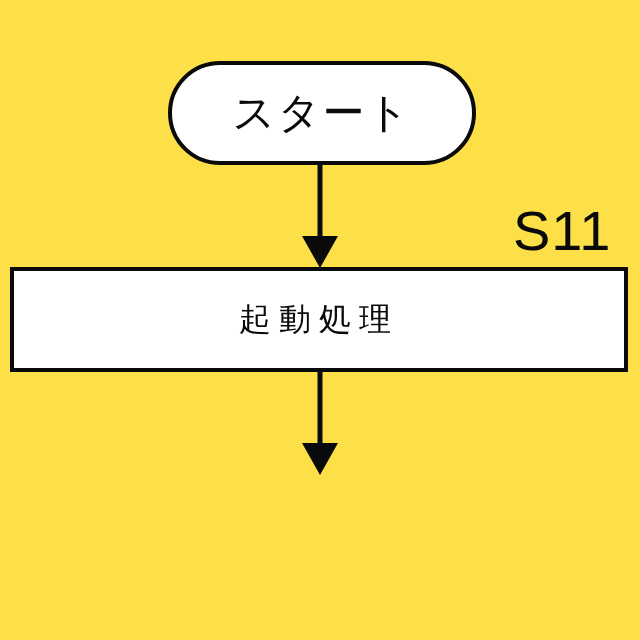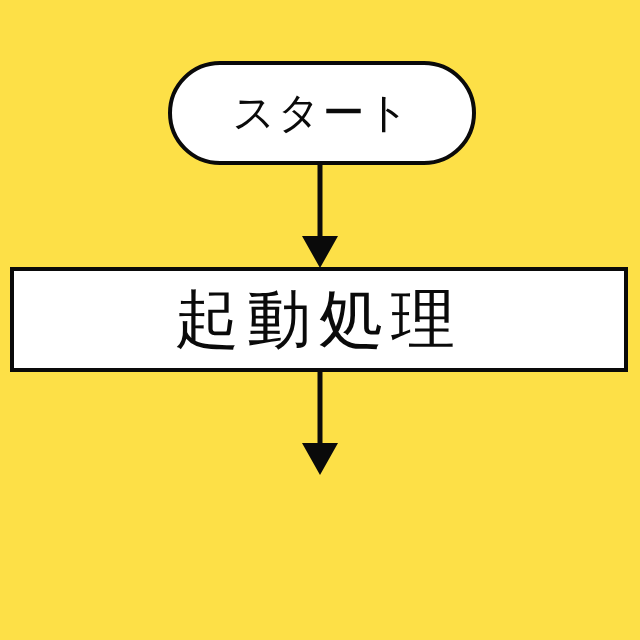--- a/index.html
+++ b/index.html
@@ -41,21 +41,21 @@
     top: 473px;
     width: 310px;
     height: 107px;
   }
   .process {
     left: 10px;
     top: 267px;
     width: 618px;
     height: 105px;
     border: 4px solid #0a0a0a;
-    font-size: 64px;
+    font-size: 32px;
     letter-spacing: 8px;
   }
   .step-label {
     position: absolute;
     left: 513px;
     top: 203px;
     font-size: 56px;
     line-height: 1;
     letter-spacing: 1px;
     color: #0a0a0a;
@@ -74,20 +74,21 @@
 
   <div class="node terminal terminal-start">
     <span>スタート</span>
   </div>
 
   <svg class="edge edge-1" viewBox="0 0 40 104" aria-hidden="true">
     <line x1="20" y1="0" x2="20" y2="78" stroke="#0a0a0a" stroke-width="5"></line>
     <polygon points="2,72 38,72 20,104" fill="#0a0a0a"></polygon>
   </svg>
 
+  <div class="step-label">S11</div>
 
   <div class="node process">
     <span>起動処理</span>
   </div>
 
   <svg class="edge edge-2" viewBox="0 0 40 104" aria-hidden="true">
     <line x1="20" y1="0" x2="20" y2="78" stroke="#0a0a0a" stroke-width="5"></line>
     <polygon points="2,72 38,72 20,104" fill="#0a0a0a"></polygon>
   </svg>
 

